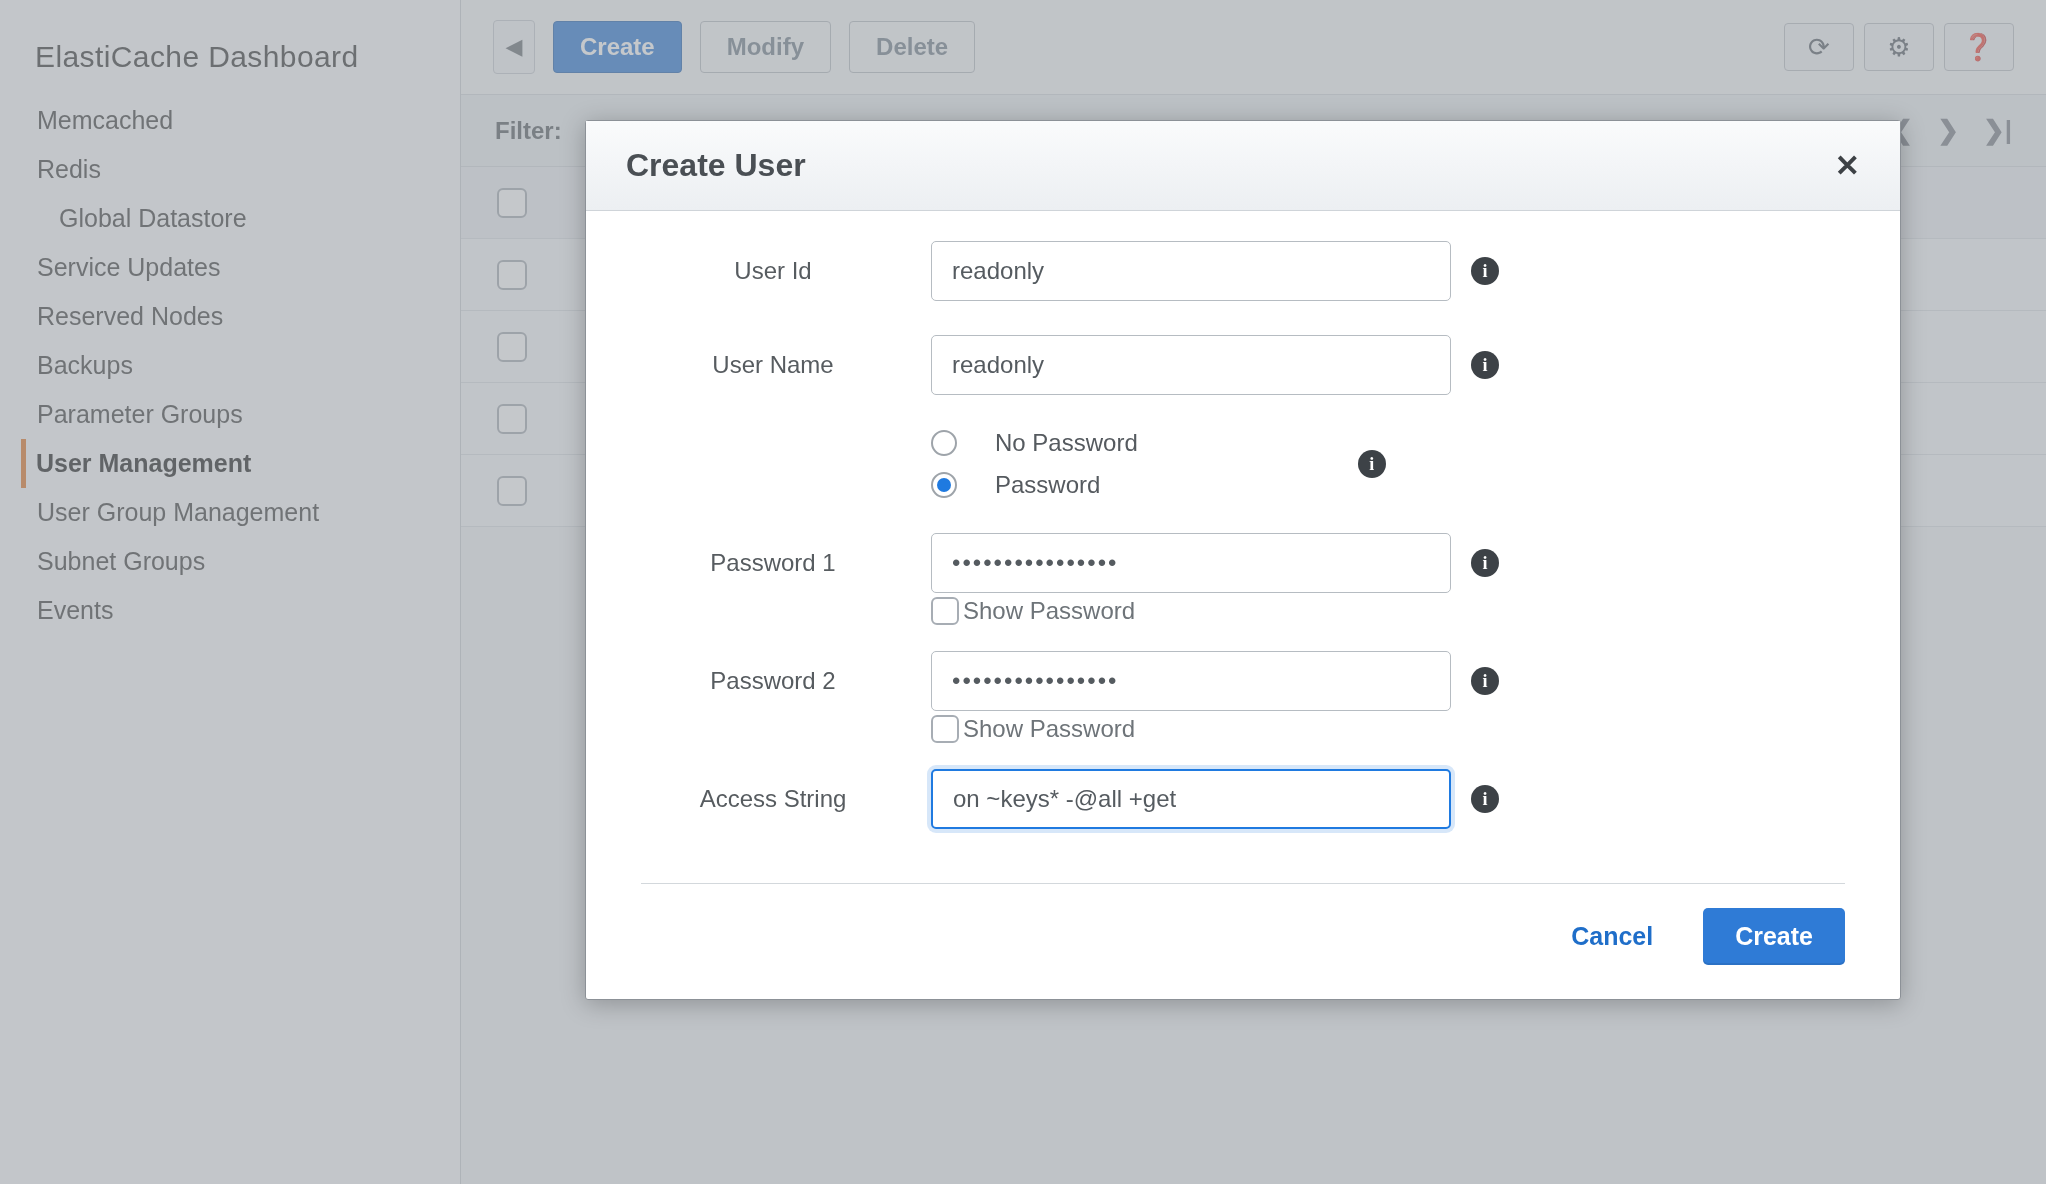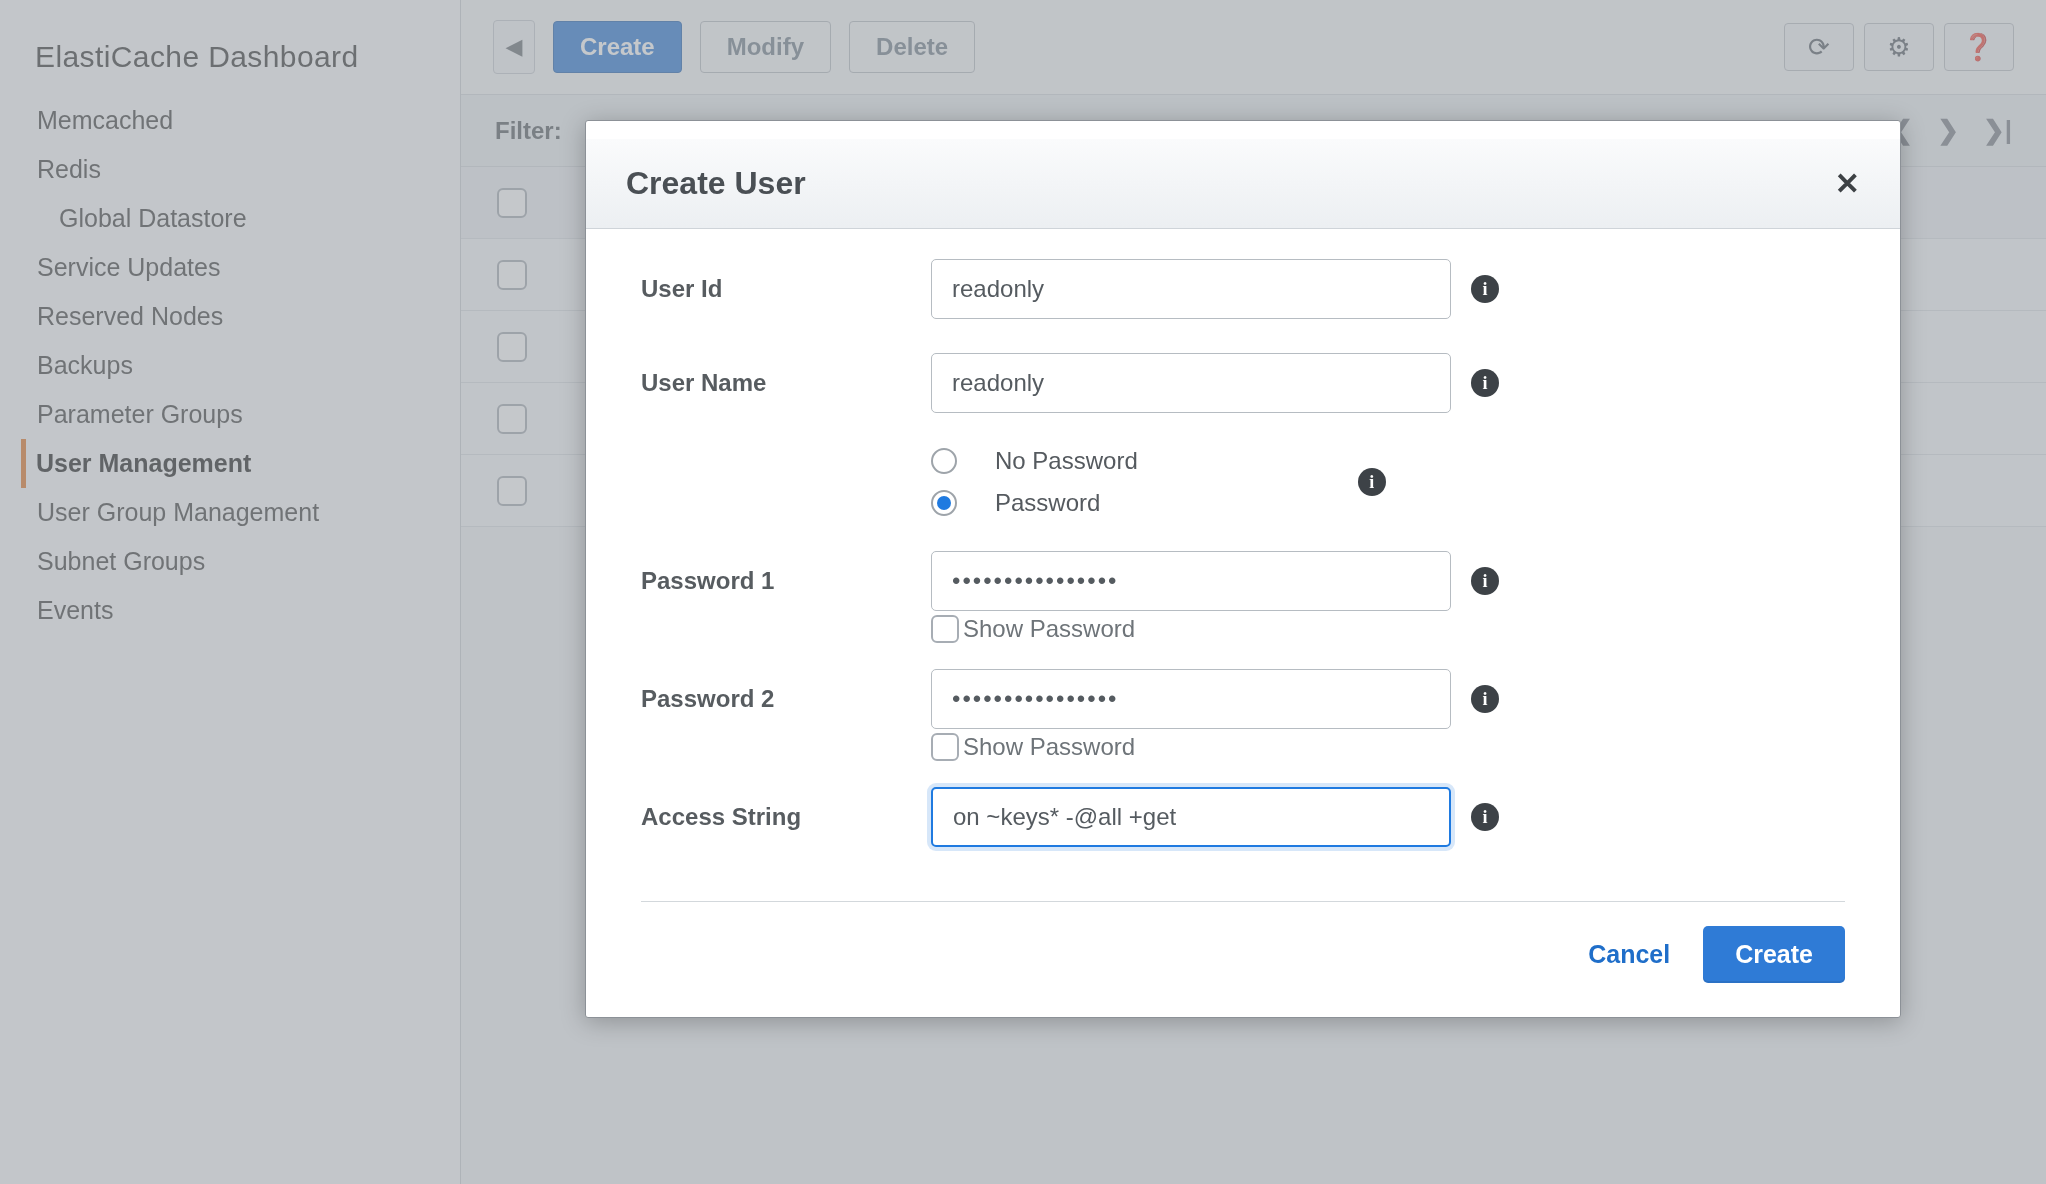--- a/index.html
+++ b/index.html
@@ -81,28 +81,28 @@
   
   .modal {
     position: absolute; top: 120px; left: 585px; right: 145px;
     background: #fff; border-radius: 3px; box-shadow: 0 4px 25px rgba(0,0,0,.25);
     z-index: 10; border:1px solid #8c9197;
   }
   .modal-header {
     background: linear-gradient(#fafbfc,#eceff2);
     padding: 26px 40px; font-size: 32px; font-weight: 800; color:#4a4f54;
     border-bottom: 1px solid #cfd4d9;
-    display:flex; align-items:center;margin-top:18px;
+    display:flex; align-items:center;
   }
   .modal-header .close { margin-left:auto; font-size:30px; color:#3d4145; cursor:pointer; font-weight:700;}
   .modal-body { padding: 30px 55px 10px; font-size:24px; color:#454a4f;}
   .form-row { display:flex; align-items:center; margin-bottom: 34px; }
   .form-row.tight { margin-bottom: 16px; }
   .form-row label.lab {
-    width: 290px; text-align:left; padding-right: 26px; font-weight:700; color:#575c60;
+    width: 290px; text-align:center; padding-right: 26px; font-weight:400; color:#575c60;
   }
   .form-row .textin {
     width: 520px; height: 60px; padding: 0 20px; font-size:24px;
     border: 1px solid #b6bcc2; border-radius: 5px; background:#fff; color:#555b60;
   }
   .form-row .textin.focus {
     border: 2px solid #1f7ae0; box-shadow: 0 0 0 4px rgba(31,122,224,.18);
   }
   .info {
     margin-left: 20px; width:28px; height:28px; border-radius:50%;
@@ -117,21 +117,21 @@
   }
   .radio.checked::after{
     content:""; width:14px; height:14px; border-radius:50%; background:#1f7ae0;
   }
   .checkline { display:flex; align-items:center; gap:4px; margin-left:290px; margin-top:-12px; margin-bottom:26px; color:#6e7479;}
   .checkbox {
     width:28px; height:28px; border:2px solid #a7adb4; border-radius:6px; background:#fff;
   }
   .modal-footer {
     border-top:1px solid #d3d8dc; margin:10px 55px 0; padding:24px 0 34px;
-    display:flex; justify-content:flex-end; gap:33px; align-items:center;
+    display:flex; justify-content:flex-end; gap:50px; align-items:center;
   }
   .linkbtn { background:none; border:none; color:#1f6ec9; font-size:25px; font-weight:700; cursor:pointer;}
   .createbtn {
     background:#2f7bd6; color:#fff; font-size:25px; font-weight:700;
     padding:14px 32px; border:none; border-radius:5px; cursor:pointer;
     box-shadow: inset 0 -2px 0 rgba(0,0,0,.08);
   }
   input[type=password].textin { letter-spacing: 2px; }
 </style>
 </head>

